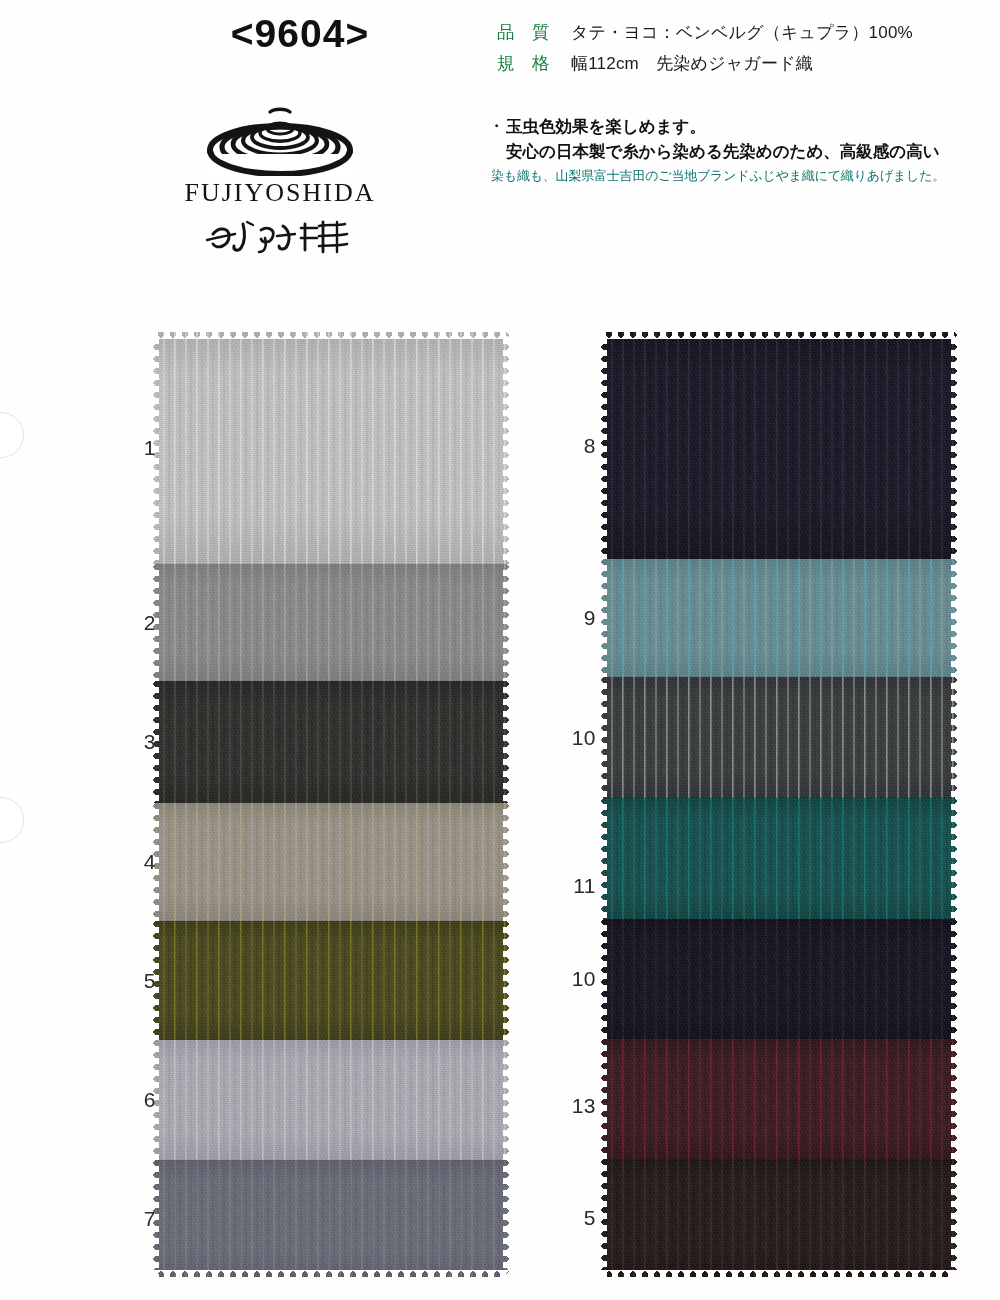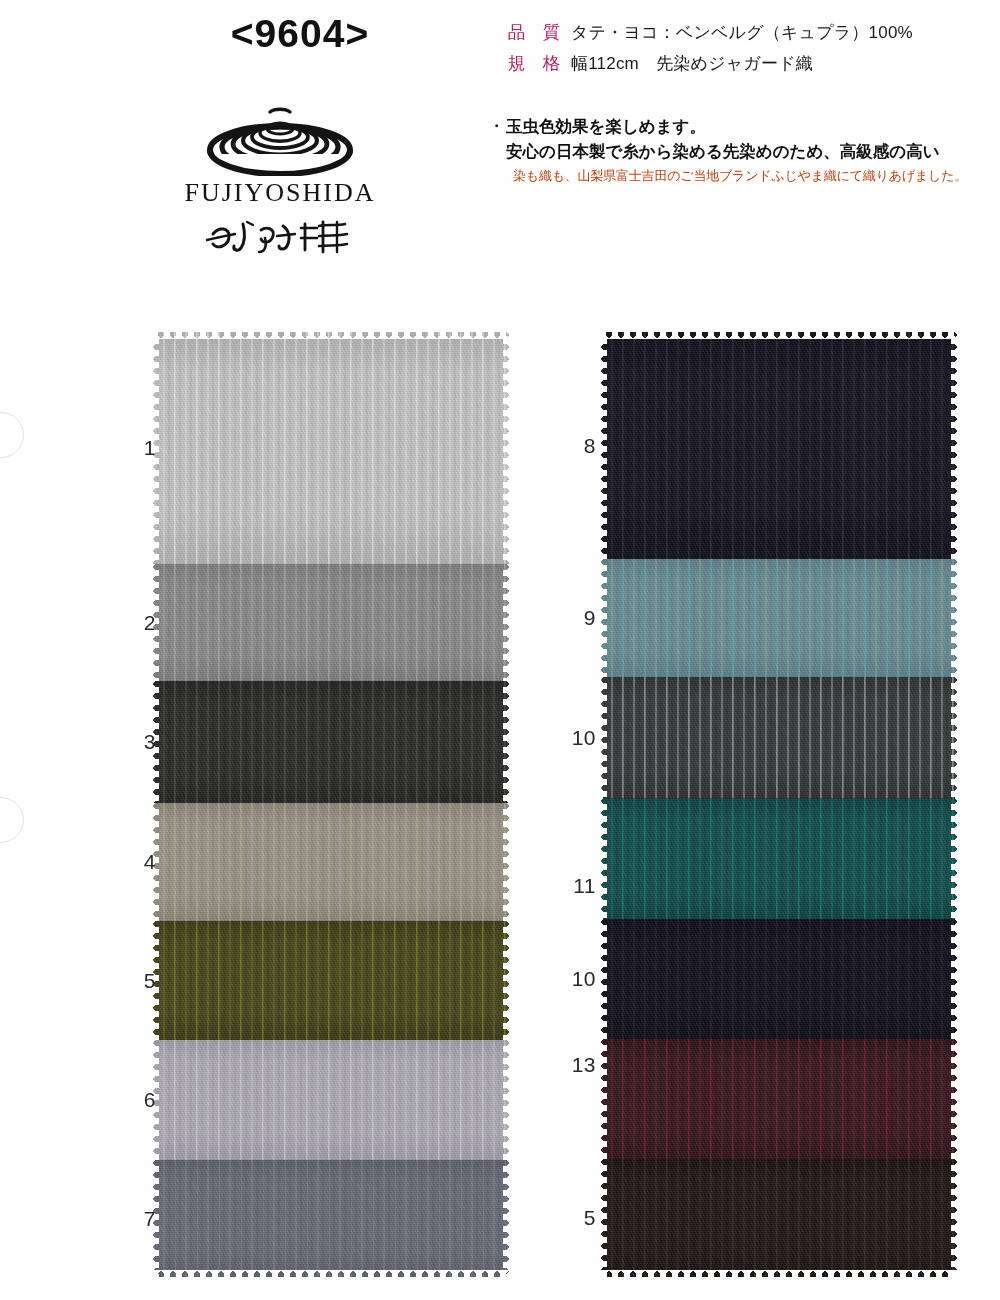--- a/index.html
+++ b/index.html
@@ -39,33 +39,32 @@
     font-size: 26px; letter-spacing: 2.0px; color: #141414;
     margin-top: 2px; font-weight: 400;
   }
   #brand-jp { margin-top: 8px; height: 44px; }
   #brand-jp svg { display: block; margin: 0 auto; }
 
   
   #spec-block { position: absolute; left: 497px; top: 20px; width: 480px; }
   .spec-row { display: flex; align-items: baseline; margin-bottom: 7px; font-size: 17.5px; color: #1b1b1b; }
   .spec-label {
-    width: 74px; flex: none; font-size: 17.5px; color: #be185d;
+    width: 74px; flex: none; font-size: 17.5px; color: #15803d;
     letter-spacing: 0px;
-    text-align: center;
   }
   .spec-value { font-size: 17px; color: #1b1b1b; letter-spacing: 0.2px; }
 
   
   #desc-block { position: absolute; left: 489px; top: 114px; width: 500px; }
   .desc-line { display: flex; }
   .desc-bullet { font-size: 15px; font-weight: bold; line-height: 1.55; margin-right: 2px; }
   #desc-sub {
-    font-size: 13px; line-height: 1.4; color: #c2410c; margin-top: 3px;
-    margin-left: 24px; letter-spacing: -0.2px;
+    font-size: 13px; line-height: 1.4; color: #0f766e; margin-top: 3px;
+    margin-left: 2px; letter-spacing: -0.2px;
   }
 
   
   .punch {
     position: absolute; left: -22px; width: 46px; height: 46px;
     border: 1.4px solid #dfe3e2; border-radius: 50%;
     background: #fff;
   }
 
   
@@ -372,21 +371,21 @@
         <div class="swatch-fabric" style="background: linear-gradient(rgb(46, 20, 26) 0%, rgb(59, 26, 33) 18%, rgb(59, 26, 33) 78%, rgb(46, 20, 26) 100%);"></div>
         <div class="warp" style="background-image: repeating-linear-gradient(90deg, rgb(90, 36, 45) 0px, rgb(90, 36, 45) 2px, transparent 2px, transparent 5px, rgb(46, 20, 26) 5px, rgb(46, 20, 26) 7px, transparent 7px, transparent 11px); opacity: 0.55;"></div>
         <div class="accent" style="background-image: repeating-linear-gradient(90deg, rgb(168, 35, 47) 0px, rgb(168, 35, 47) 1.2px, transparent 1.2px, transparent 22px); opacity: 0.35;"></div>
         <div class="twill"></div>
         <div class="weft"></div>
         <div class="pink-edge pink-top" style="background-image: linear-gradient(45deg, rgb(255, 255, 255) 50%, transparent 51%), linear-gradient(-45deg, rgb(255, 255, 255) 50%, transparent 51%); background-position: 0px 0px, 6px 0px; background-size: 12px 7px; opacity: 0;"></div>
         <div class="pink-edge pink-bot" style="background-image: linear-gradient(135deg, rgb(255, 255, 255) 50%, transparent 51%), linear-gradient(-135deg, rgb(255, 255, 255) 50%, transparent 51%); background-position: 0px 0px, 6px 0px; background-size: 12px 7px; opacity: 0;"></div>
         <div class="pink-side pink-left" style="background-image: linear-gradient(45deg, rgb(255, 255, 255) 50%, transparent 51%), linear-gradient(135deg, rgb(255, 255, 255) 50%, transparent 51%); background-position: 0px 0px, 0px 6px; background-size: 7px 12px;"></div>
         <div class="pink-side pink-right" style="background-image: linear-gradient(-45deg, rgb(255, 255, 255) 50%, transparent 51%), linear-gradient(-135deg, rgb(255, 255, 255) 50%, transparent 51%); background-position: 0px 0px, 0px 6px; background-size: 7px 12px;"></div>
       </div>
-      <div class="swatch-num" style="top: 721px;">13</div>
+      <div class="swatch-num" style="top: 762px;">13</div>
       <div class="swatch" style="height: 118px; background: rgb(36, 26, 24);">
         <div class="swatch-fabric" style="background: linear-gradient(rgb(26, 18, 17) 0%, rgb(36, 26, 24) 18%, rgb(36, 26, 24) 78%, rgb(26, 18, 17) 100%);"></div>
         <div class="warp" style="background-image: repeating-linear-gradient(90deg, rgb(58, 42, 38) 0px, rgb(58, 42, 38) 2px, transparent 2px, transparent 5px, rgb(26, 18, 17) 5px, rgb(26, 18, 17) 7px, transparent 7px, transparent 11px); opacity: 0.55;"></div>
         <div class="accent" style="background-image: repeating-linear-gradient(90deg, rgb(91, 58, 49) 0px, rgb(91, 58, 49) 1.2px, transparent 1.2px, transparent 22px); opacity: 0.22;"></div>
         <div class="twill"></div>
         <div class="weft"></div>
         <div class="pink-edge pink-top" style="background-image: linear-gradient(45deg, rgb(255, 255, 255) 50%, transparent 51%), linear-gradient(-45deg, rgb(255, 255, 255) 50%, transparent 51%); background-position: 0px 0px, 6px 0px; background-size: 12px 7px; opacity: 0;"></div>
         <div class="pink-edge pink-bot" style="background-image: linear-gradient(135deg, rgb(255, 255, 255) 50%, transparent 51%), linear-gradient(-135deg, rgb(255, 255, 255) 50%, transparent 51%); background-position: 0px 0px, 6px 0px; background-size: 12px 7px;"></div>
         <div class="pink-side pink-left" style="background-image: linear-gradient(45deg, rgb(255, 255, 255) 50%, transparent 51%), linear-gradient(135deg, rgb(255, 255, 255) 50%, transparent 51%); background-position: 0px 0px, 0px 6px; background-size: 7px 12px;"></div>
         <div class="pink-side pink-right" style="background-image: linear-gradient(-45deg, rgb(255, 255, 255) 50%, transparent 51%), linear-gradient(-135deg, rgb(255, 255, 255) 50%, transparent 51%); background-position: 0px 0px, 0px 6px; background-size: 7px 12px;"></div>

